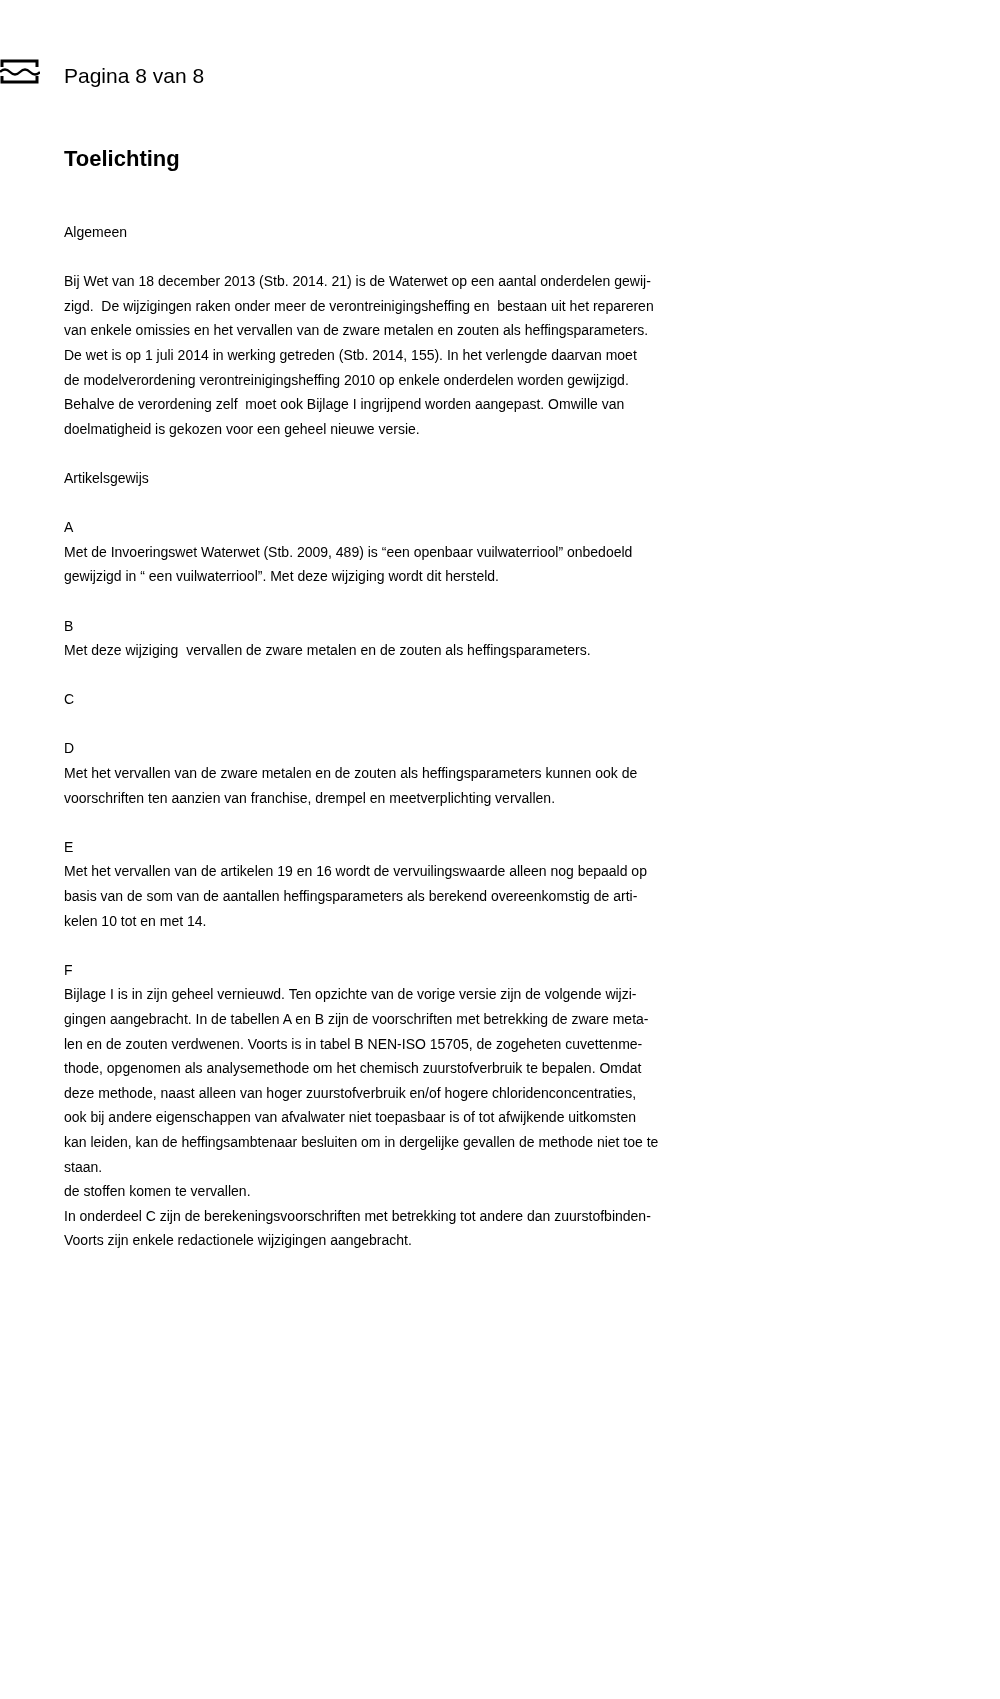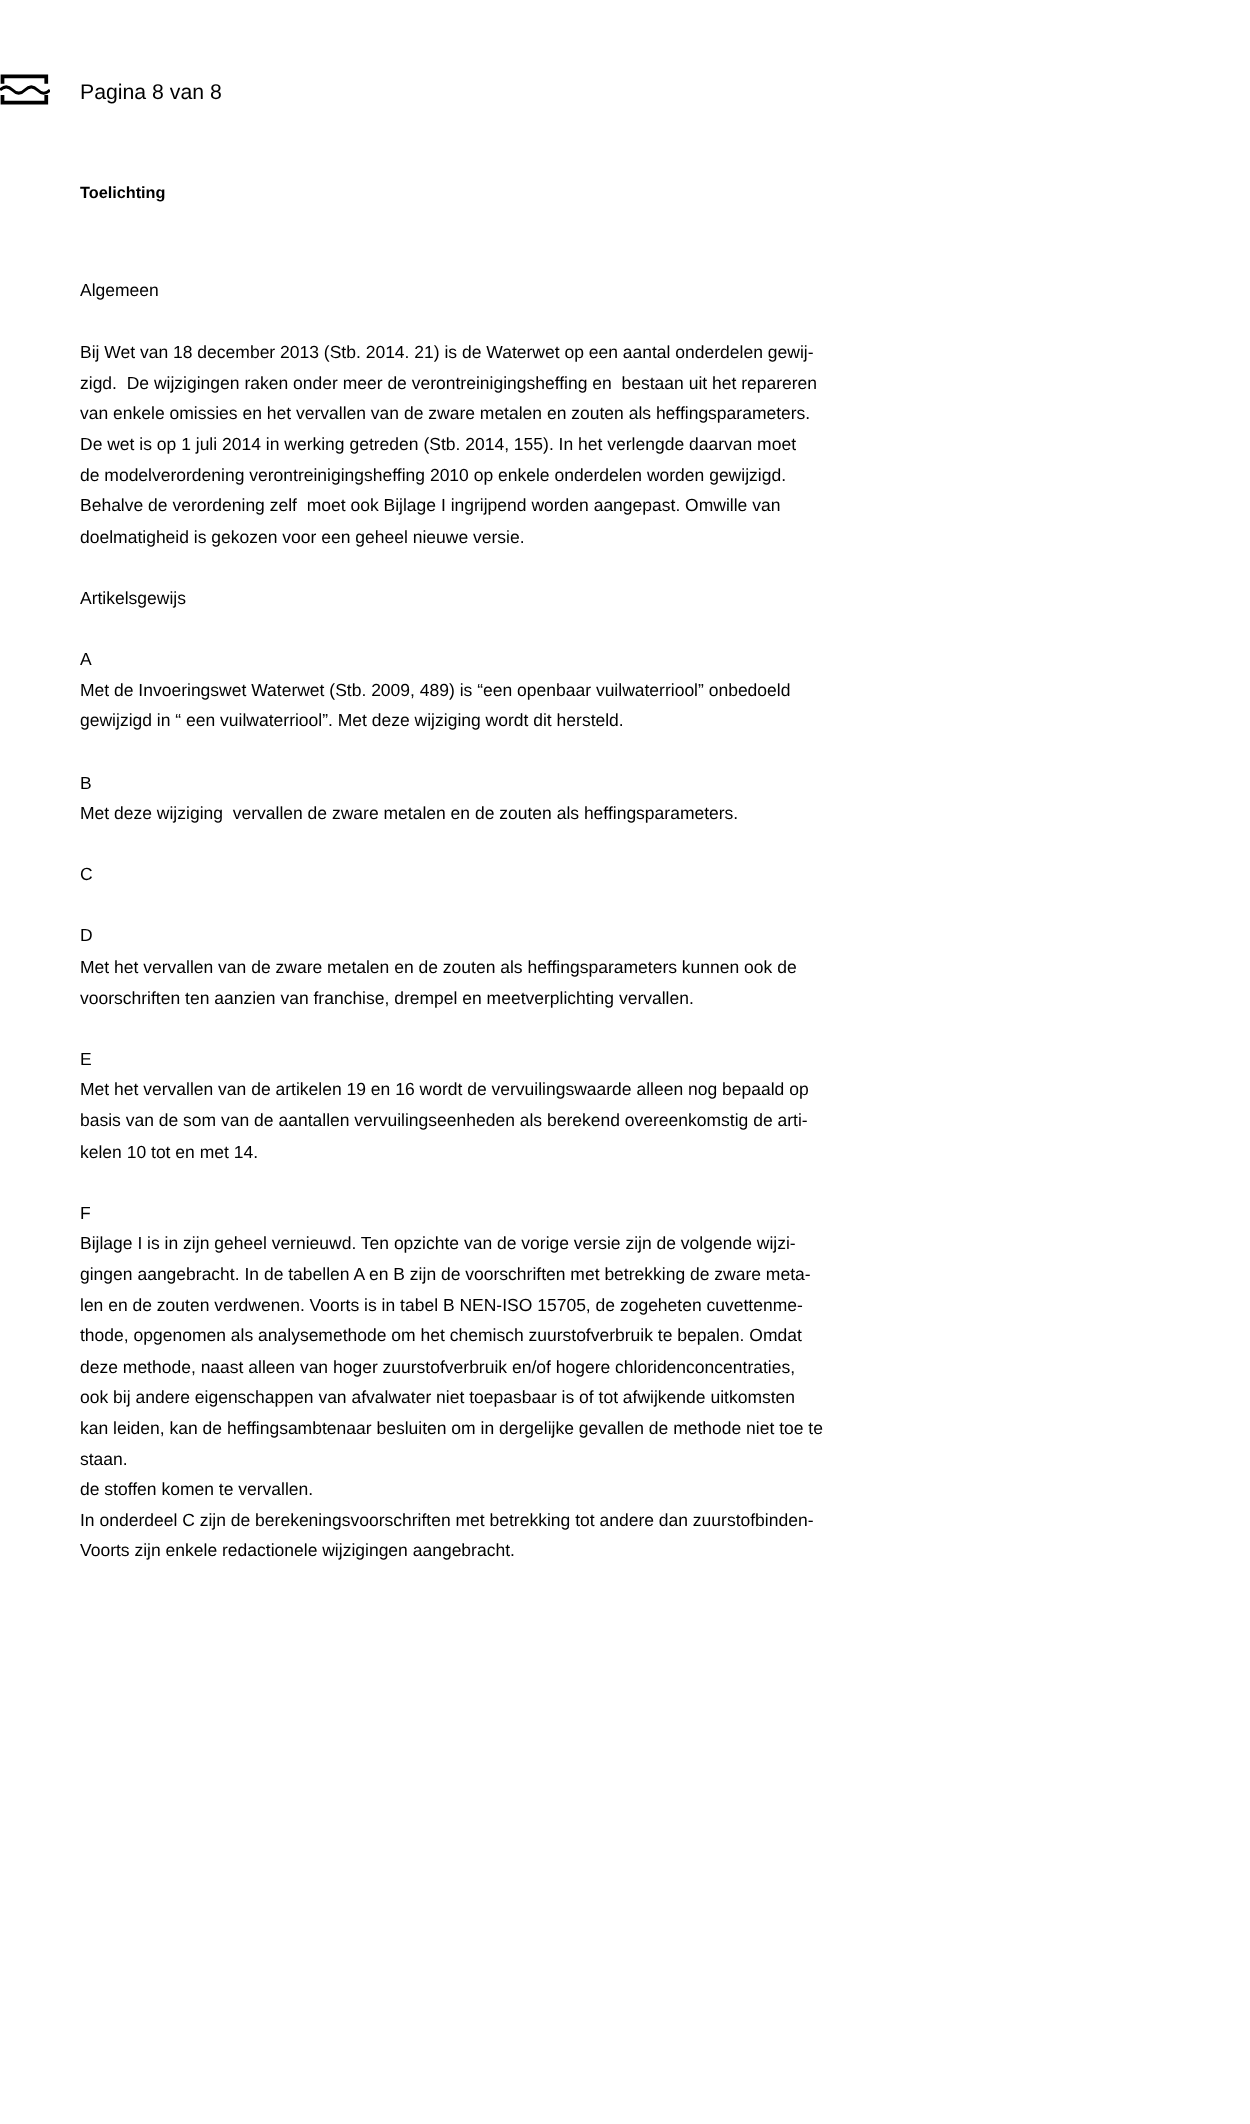--- a/index.html
+++ b/index.html
@@ -1,22 +1,22 @@
 <!DOCTYPE html>
 <html><head>
   <meta charset="utf-8">
   <style>
     html, body { margin: 0; padding: 0; background: #ffffff; }
     body {
       width: 1000px; height: 1699px; position: relative; overflow: hidden;
       font-family: "Liberation Sans", sans-serif; color: #000000;
     }
     .logo { position: absolute; left: 0; top: 58px; width: 40px; height: 26px; }
-    .page-number { position: absolute; left: 64px; top: 64px; font-size: 17px; }
-    .title { position: absolute; left: 64px; top: 146px; font-size: 13px; font-weight: bold; }
+    .page-number { position: absolute; left: 64px; top: 64px; font-size: 21px; }
+    .title { position: absolute; left: 64px; top: 146px; font-size: 22px; font-weight: bold; }
     .content { position: absolute; left: 64px; top: 220px; width: 920px; font-size: 14px; line-height: 24.6px; }
     .line { white-space: pre; display: block; height: 24.6px; }
     .gap { height: 24.6px; }
   </style>
 </head>
 <body>
 
 <div class="logo">
   <svg width="40" height="26" viewBox="0 0 40 26">
     <path d="M2 9 V3 H37 V9" fill="none" stroke="#000" stroke-width="3"></path>
@@ -63,21 +63,21 @@
     </div>
     <div>
       <span class="line">D</span>
       <span class="line">Met het vervallen van de zware metalen en de zouten als heffingsparameters kunnen ook de</span>
       <span class="line">voorschriften ten aanzien van franchise, drempel en meetverplichting vervallen.</span>
       <div class="gap"></div>
     </div>
     <div>
       <span class="line">E</span>
       <span class="line">Met het vervallen van de artikelen 19 en 16 wordt de vervuilingswaarde alleen nog bepaald op</span>
-      <span class="line">basis van de som van de aantallen vervuilingseenheden als berekend overeenkomstig de arti-</span>
+      <span class="line">basis van de som van de aantallen heffingsparameters als berekend overeenkomstig de arti-</span>
       <span class="line">kelen 10 tot en met 14.</span>
       <div class="gap"></div>
     </div>
     <div>
       <span class="line">F</span>
       <span class="line">Bijlage I is in zijn geheel vernieuwd. Ten opzichte van de vorige versie zijn de volgende wijzi-</span>
       <span class="line">gingen aangebracht. In de tabellen A en B zijn de voorschriften met betrekking de zware meta-</span>
       <span class="line">len en de zouten verdwenen. Voorts is in tabel B NEN-ISO 15705, de zogeheten cuvettenme-</span>
       <span class="line">thode, opgenomen als analysemethode om het chemisch zuurstofverbruik te bepalen. Omdat</span>
       <span class="line">deze methode, naast alleen van hoger zuurstofverbruik en/of hogere chloridenconcentraties,</span>

